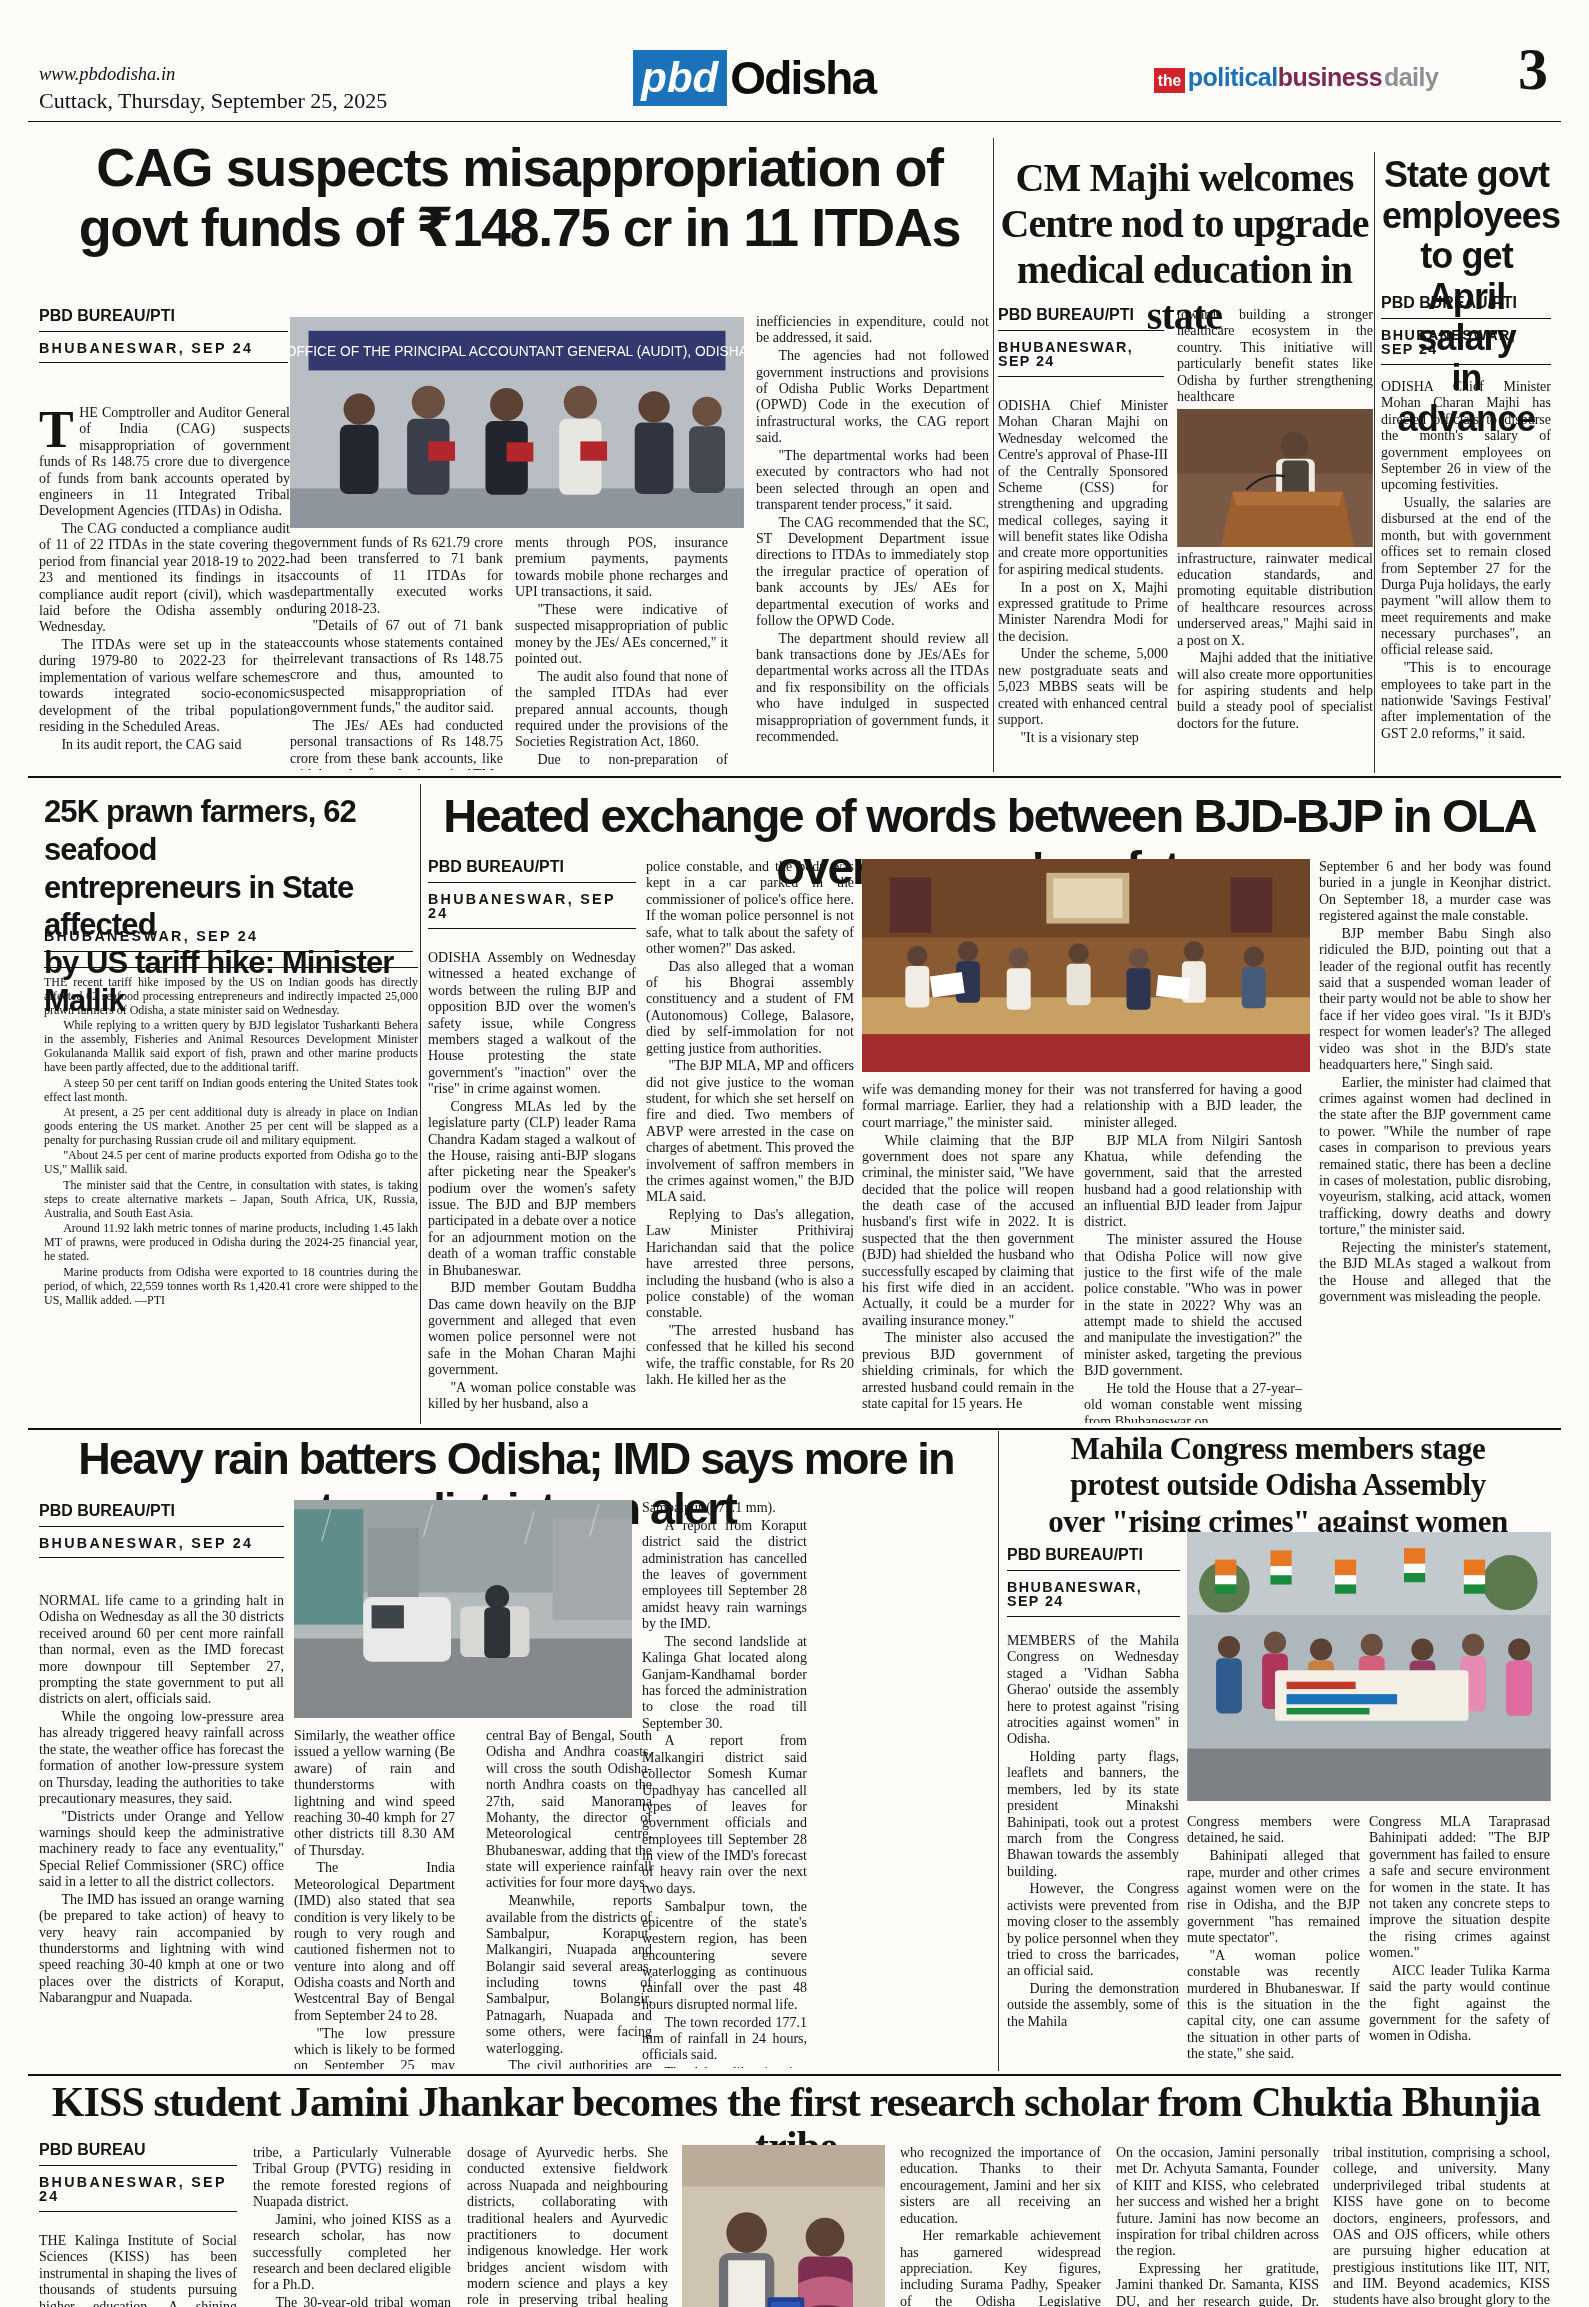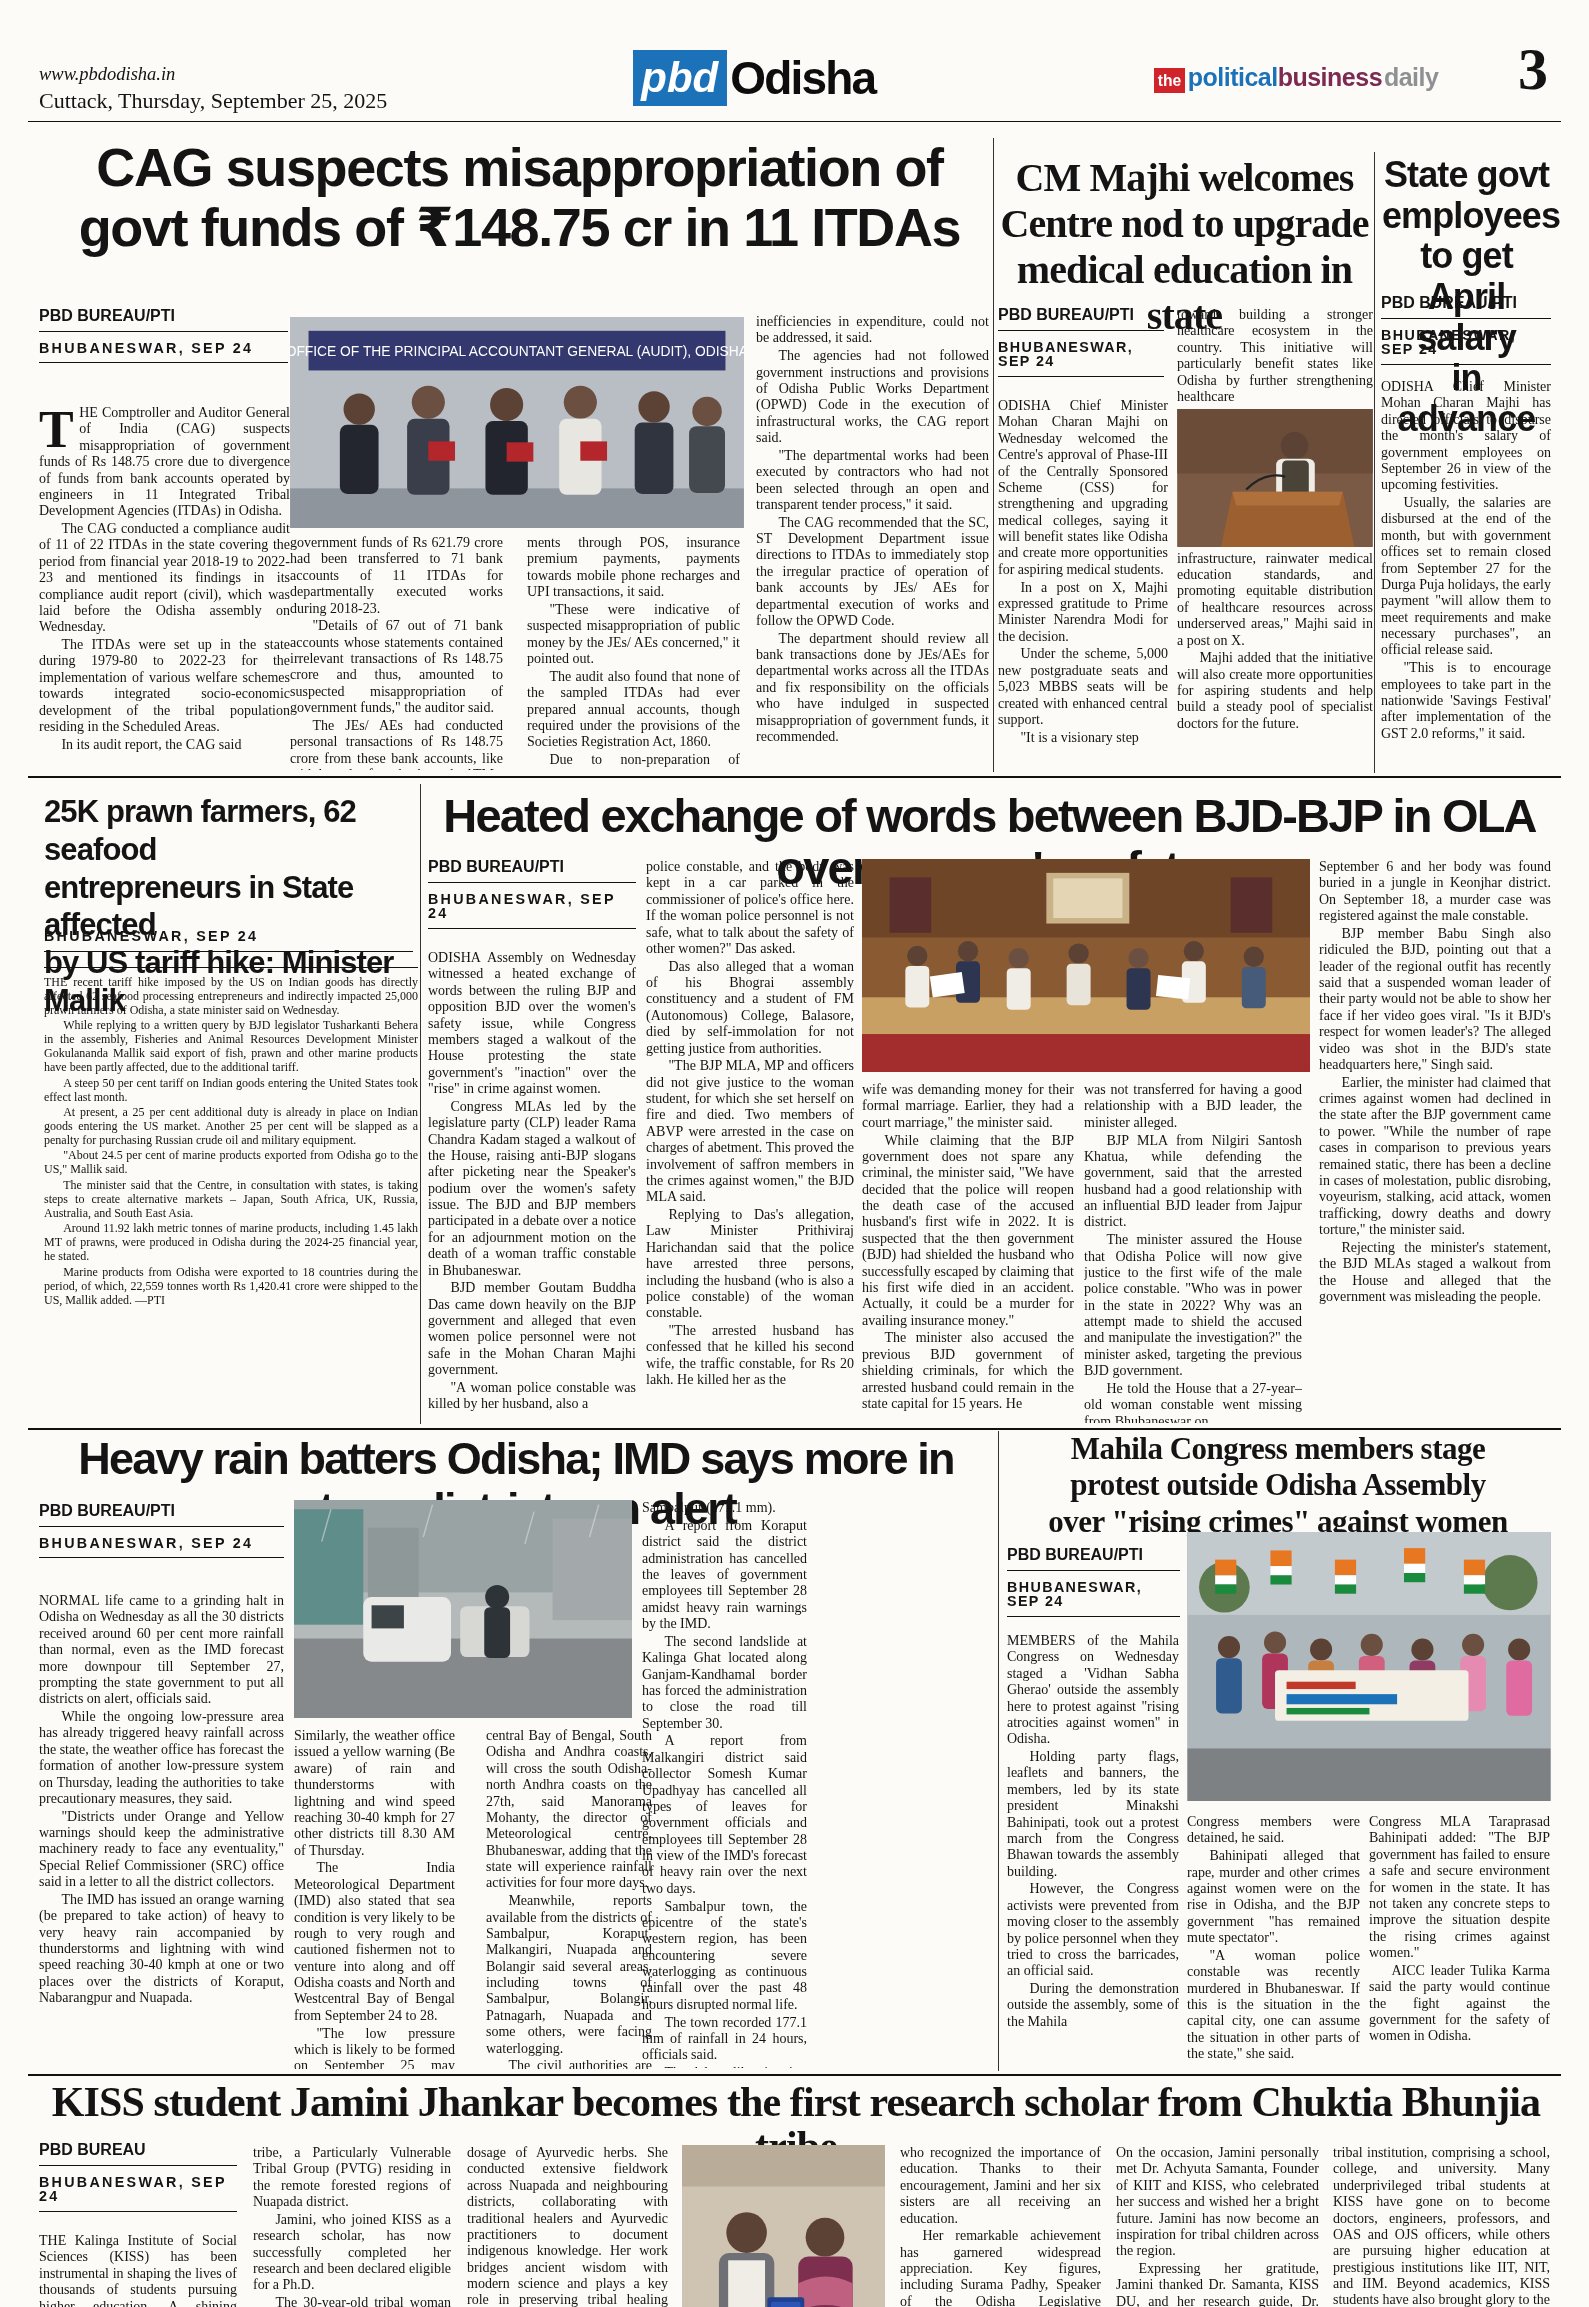--- a/index.html
+++ b/index.html
@@ -93,21 +93,21 @@
       <p>THE Comptroller and Auditor General of India (CAG) suspects misappropriation of government funds of Rs 148.75 crore due to divergence of funds from bank accounts operated by engineers in 11 Integrated Tribal Development Agencies (ITDAs) in Odisha.</p>
       <p>The CAG conducted a compliance audit of 11 of 22 ITDAs in the state covering the period from financial year 2018-19 to 2022-23 and mentioned its findings in its compliance audit report (civil), which was laid before the Odisha assembly on Wednesday.</p>
       <p>The ITDAs were set up in the state during 1979-80 to 2022-23 for the implementation of various welfare schemes towards integrated socio-economic development of the tribal population residing in the Scheduled Areas.</p>
       <p>In its audit report, the CAG said</p>
     </div>
   <div class="col abs" style="left:290px; top:535px; width:213px; height:235px;">
       <p>government funds of Rs 621.79 crore had been transferred to 71 bank accounts of 11 ITDAs for departmentally executed works during 2018-23.</p>
       <p>"Details of 67 out of 71 bank accounts whose statements contained irrelevant transactions of Rs 148.75 crore and thus, amounted to suspected misappropriation of government funds," the auditor said.</p>
       <p>The JEs/ AEs had conducted personal transactions of Rs 148.75 crore from these bank accounts, like withdrawal of cash through ATMs, payments through cheques, pay-</p>
     </div>
-  <div class="col abs" style="left:515px; top:535px; width:213px; height:235px;margin-left:12px;">
+  <div class="col abs" style="left:515px; top:535px; width:213px; height:235px;">
       <p>ments through POS, insurance premium payments, payments towards mobile phone recharges and UPI transactions, it said.</p>
       <p>"These were indicative of suspected misappropriation of public money by the JEs/ AEs concerned," it pointed out.</p>
       <p>The audit also found that none of the sampled ITDAs had ever prepared annual accounts, though required under the provisions of the Societies Registration Act, 1860.</p>
       <p>Due to non-preparation of accounts, matters pertaining to loss or wasteful expenditure, as well as</p>
     </div>
   <div class="col abs" style="left:756px; top:314px; width:233px; height:458px;">
       <p>inefficiencies in expenditure, could not be addressed, it said.</p>
       <p>The agencies had not followed government instructions and provisions of Odisha Public Works Department (OPWD) Code in the execution of infrastructural works, the CAG report said.</p>
       <p>"The departmental works had been executed by contractors who had not been selected through an open and transparent tender process," it said.</p>
       <p>The CAG recommended that the SC, ST Development Department issue directions to ITDAs to immediately stop the irregular practice of operation of bank accounts by JEs/ AEs for departmental execution of works and follow the OPWD Code.</p>

